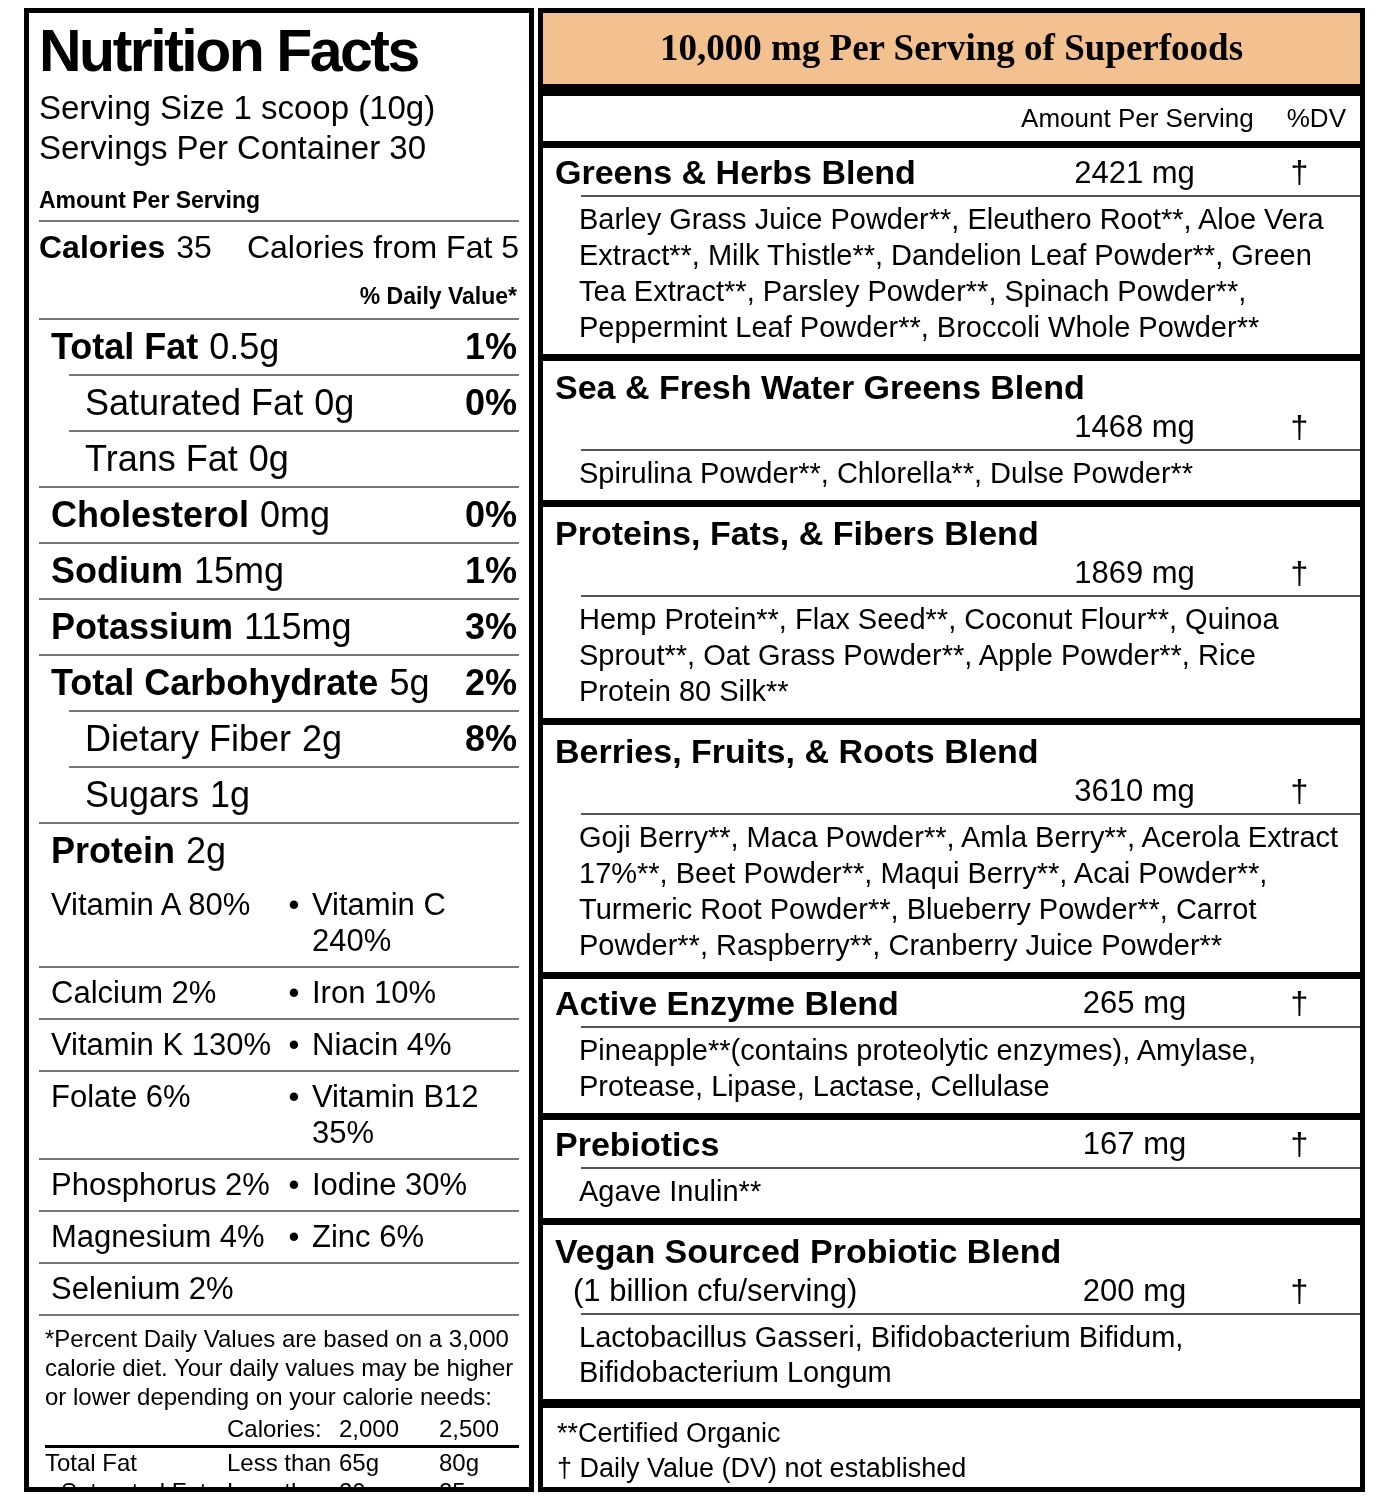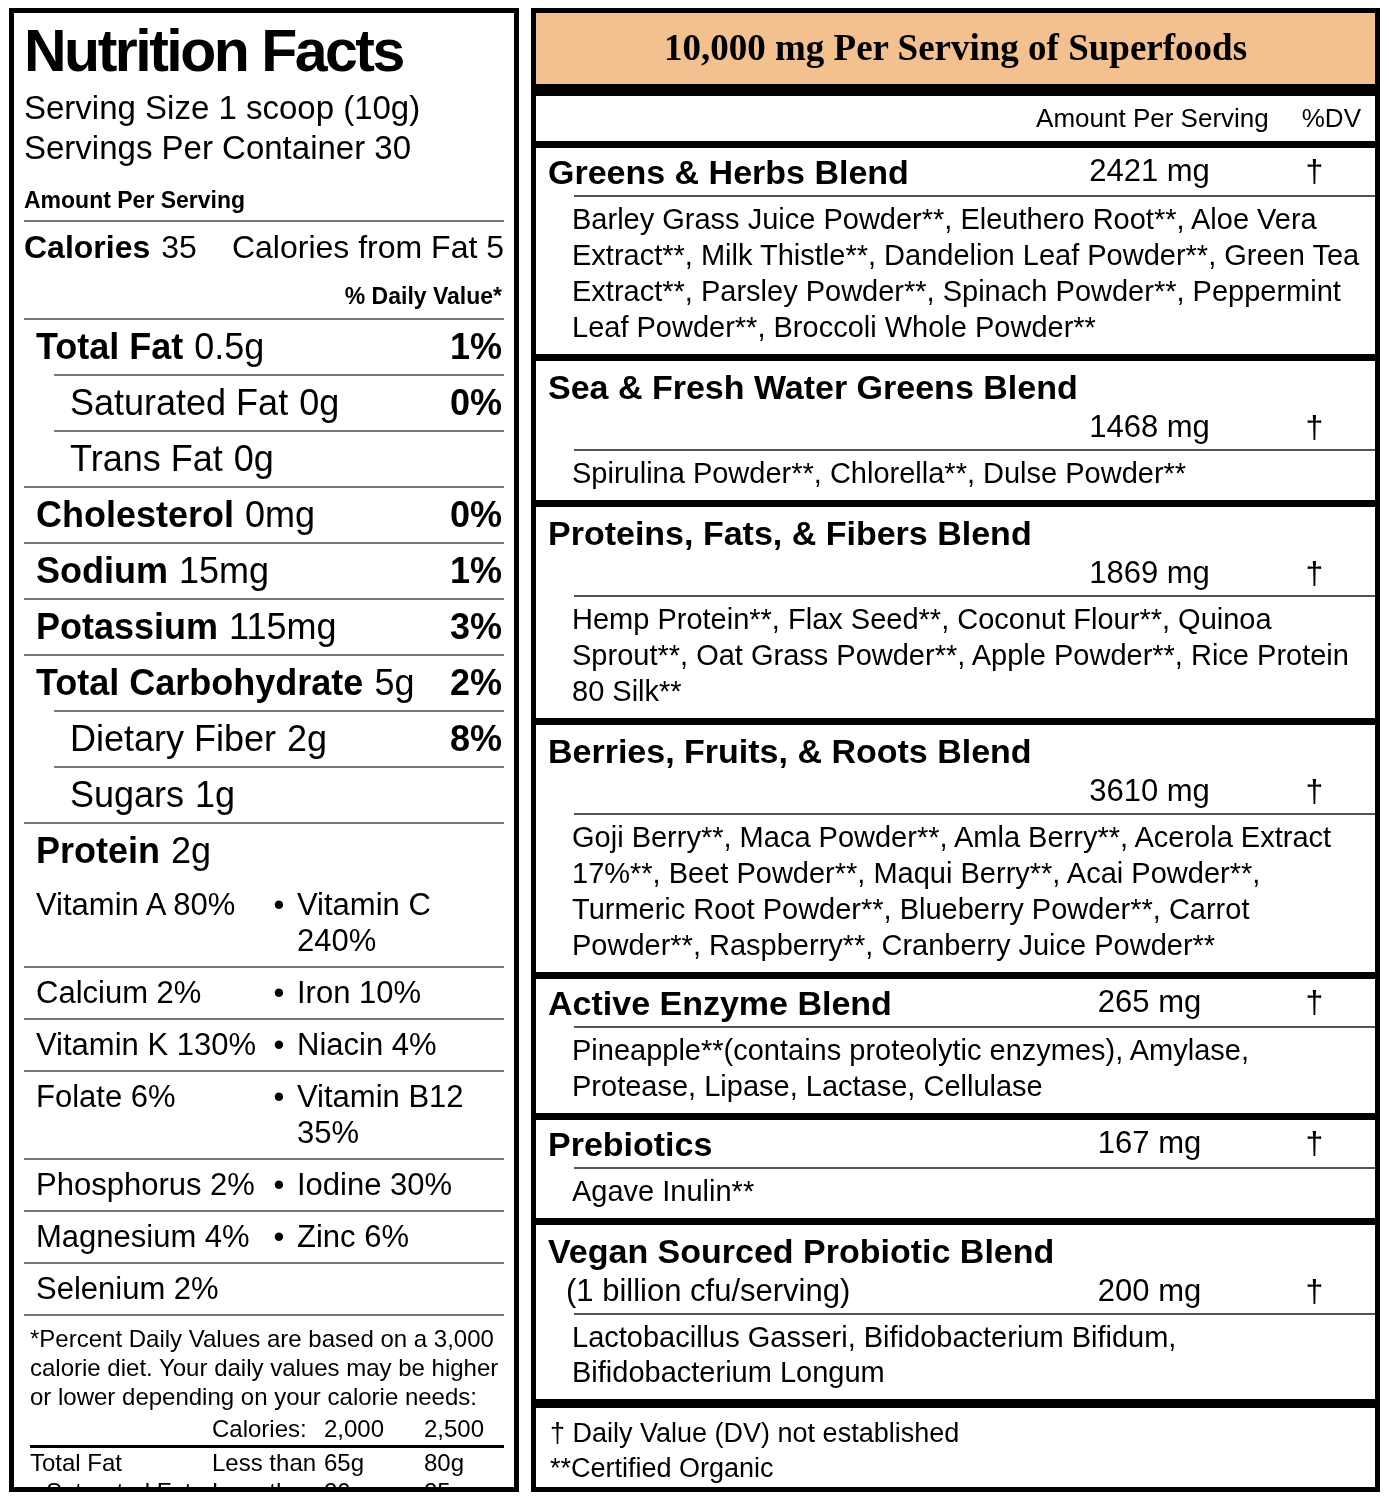--- a/index.html
+++ b/index.html
@@ -1,17 +1,17 @@
 <!DOCTYPE html>
 <html><head>
 <meta charset="utf-8">
 <style>
   html,body{margin:0;padding:0;background:#fff;}
   body{width:1389px;height:1500px;font-family:"Liberation Sans","DejaVu Sans",sans-serif;color:#000;}
-  .wrap{width:1389px;height:1500px;box-sizing:border-box;padding:8px 9px;display:flex;gap:12px;background:#fff;}
+  .wrap{width:1389px;height:1500px;box-sizing:border-box;padding:8px 24px;display:flex;gap:4px;background:#fff;}
   .panel{border:5px solid #000;box-sizing:border-box;background:#fff;overflow:hidden;}
   .left{width:510px;padding:6px 10px 4px;display:flex;flex-direction:column;}
   .right{flex:1;display:flex;flex-direction:column;}
 
   
   .nf-title{font-size:59px;font-weight:bold;letter-spacing:-2.5px;margin:2px 0 6px;line-height:1.04;}
   .serving{font-size:33px;line-height:1.2;}
   .bar{background:#000;}
   .bar-lg{height:22px;margin:10px 0 4px;}
   .aps-l{font-size:23px;font-weight:bold;padding:5px 0 6px;border-bottom:2px solid #777;}
@@ -37,21 +37,21 @@
   .fr{padding:1px 0;}
   .ind{padding-left:16px;}
 
   
   .rhdr{background:#F3C090;font-size:37px;font-weight:bold;text-align:center;padding:13px 4px 15px;font-family:Liberation Serif, serif;}
   .rbar-lg{height:19px;background:#000;}
   .rhead{display:flex;justify-content:flex-end;align-items:center;font-size:26px;padding:7px 14px 7px 0;}
   .rhead .dvl{margin-left:33px;}
   .rbar{height:11px;background:#000;}
   .rbar.last{height:13px;}
-  .brow{display:flex;align-items:flex-start;padding:5px 8px 3px 12px;font-size:34px;}
+  .brow{display:flex;align-items:center;padding:5px 8px 3px 12px;font-size:34px;}
   .btitle{flex:1;font-weight:bold;}
   .bamt{width:225px;text-align:center;font-size:31px;font-weight:normal;}
   .bdag{width:105px;text-align:center;font-size:32px;font-weight:normal;}
   .btf{font-size:34px;font-weight:bold;padding:7px 8px 0 12px;}
   .brow.s2{font-size:31px;padding-top:2px;}
   .bsub{flex:1;padding-left:18px;font-size:31px;font-weight:normal;}
   .hl{border-top:2px solid #555;margin-left:38px;}
   .ing{font-size:29px;line-height:1.24;margin:5px 0 8px;padding:0 10px 0 36px;}
   .rfoot{padding:8px 0 0 14px;font-size:27px;line-height:1.32;}
 </style>
@@ -261,18 +261,18 @@
     <div class="brow s2">
       <span class="bsub">(1 billion cfu/serving)</span>
       <span class="bamt">200 mg</span>
       <span class="bdag">†</span>
     </div>
     <div class="hl"></div>
     <p class="ing">Lactobacillus Gasseri, Bifidobacterium Bifidum, Bifidobacterium Longum</p>
     <div class="rbar last"></div>
 
     <div class="rfoot">
+      <div>**Certified Organic</div>
       <div>† Daily Value (DV) not established</div>
-      <div>**Certified Organic</div>
     </div>
   </section>
 
 </div>
 
 </body></html>

